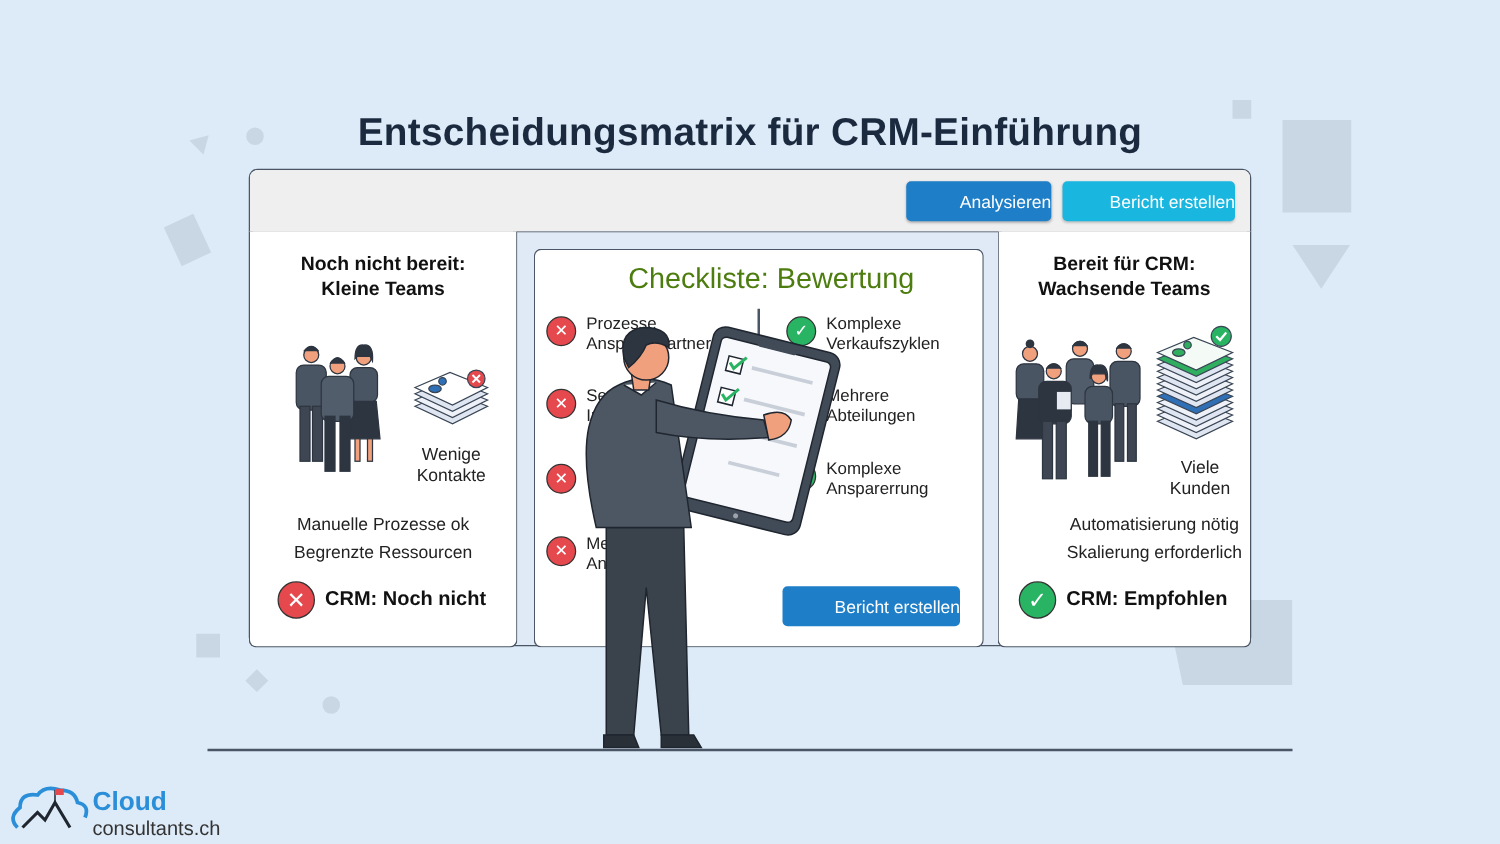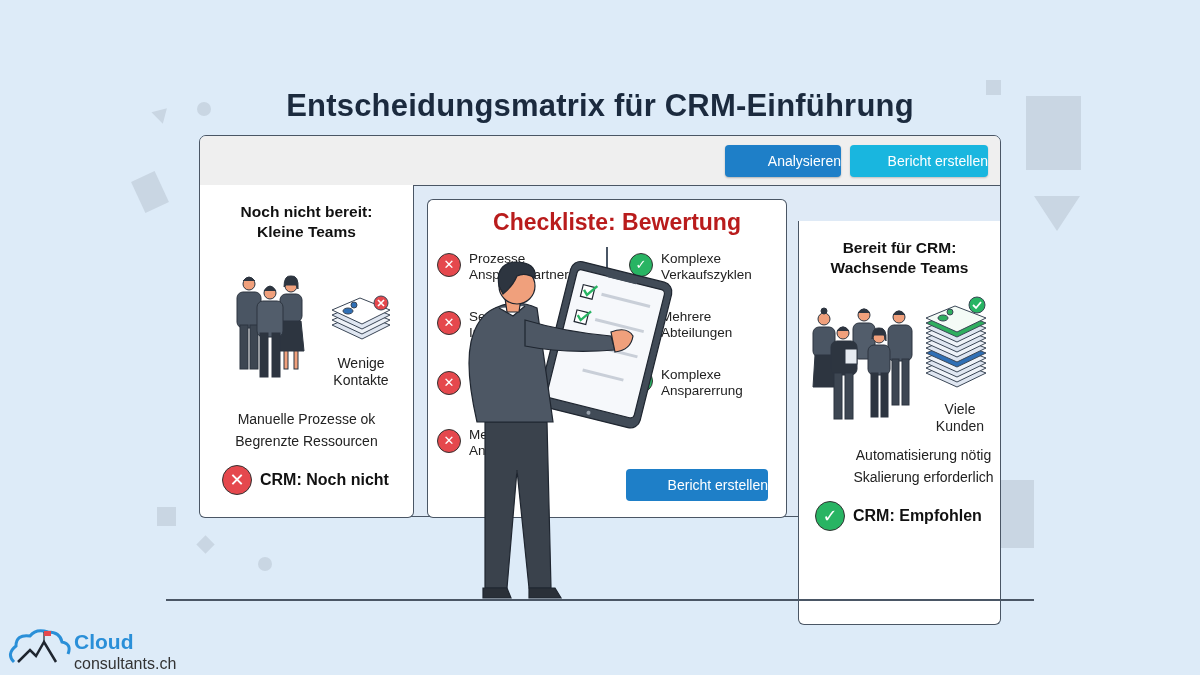--- a/index.html
+++ b/index.html
@@ -30,33 +30,33 @@
     border-radius: 4px; font-family: "Liberation Sans", sans-serif;
     cursor: pointer; text-align: right;
   }
   .btn-analyze { left: 525px; top: 9px; width: 116px; height: 32px; background: #1e7fc8; box-shadow: 0 1px 2px rgba(0,0,0,.25); }
   .btn-report-top { left: 650px; top: 9px; width: 138px; height: 32px; background: #19b6df; box-shadow: 0 1px 2px rgba(0,0,0,.2); }
 
   .panel {
     position: absolute; background: #fff; border: 1.5px solid #4a5665;
   }
   .panel-left { left: -1px; top: 49px; width: 215px; height: 333px; border-top: none; border-radius: 0 0 6px 6px; }
-  .panel-right { left: 598px; top: 49px; width: 203px; height: 404px; border-top: none; border-radius: 0 0 6px 6px; margin-top: 36px; }
+  .panel-right { left: 598px; top: 49px; width: 203px; height: 333px; border-top: none; border-radius: 0 0 6px 6px; }
   .panel-mid { left: 227px; top: 63px; width: 360px; height: 319px; border-radius: 6px; background: transparent; border: none; }
   .mid-l { position: absolute; left: 0; top: 0; width: 181px; height: 319px; background:#fff; border: 1.5px solid #4a5665; border-radius: 6px 0 0 6px; border-right: none; }
   .mid-r { position: absolute; left: 181px; top: 0; width: 179px; height: 319px; background:#fff; border: 1.5px solid #4a5665; border-radius: 0 6px 6px 0; border-left: none;}
   .mid-divider { position: absolute; left: 179px; top: 48px; width: 1.5px; height: 172px; background: #4a5665; }
 
   .panel-heading {
     position: absolute; left: 0; right: 0; top: 17px; text-align: center;
     font-size: 15.5px; font-weight: 700; line-height: 20px; color: #111;
   }
   .mid-heading {
     position: absolute; left: 0; width: 380px; top: 10px; text-align: center;
-    font-size: 23px; font-weight: 700; color: #b91c1c;
+    font-size: 23px; font-weight: 400; color: #4d7c0f;
   }
   .caption { position: absolute; text-align: center; font-size: 14px; line-height: 17px; color: #222; }
   .info-lines { position: absolute; left: 0; right: 0; text-align: center; font-size: 14px; line-height: 22px; color: #222; }
   .verdict { position: absolute; display: flex; align-items: center; gap: 8px; font-weight: 700; font-size: 16px; color: #111; }
   .icon-circle {
     display: inline-flex; align-items: center; justify-content: center;
     border-radius: 50%; border: 1.5px solid #333; color: #fff; font-weight: 700;
   }
   .x-icon { background: #e5484d; }
   .check-icon { background: #28b463; }

